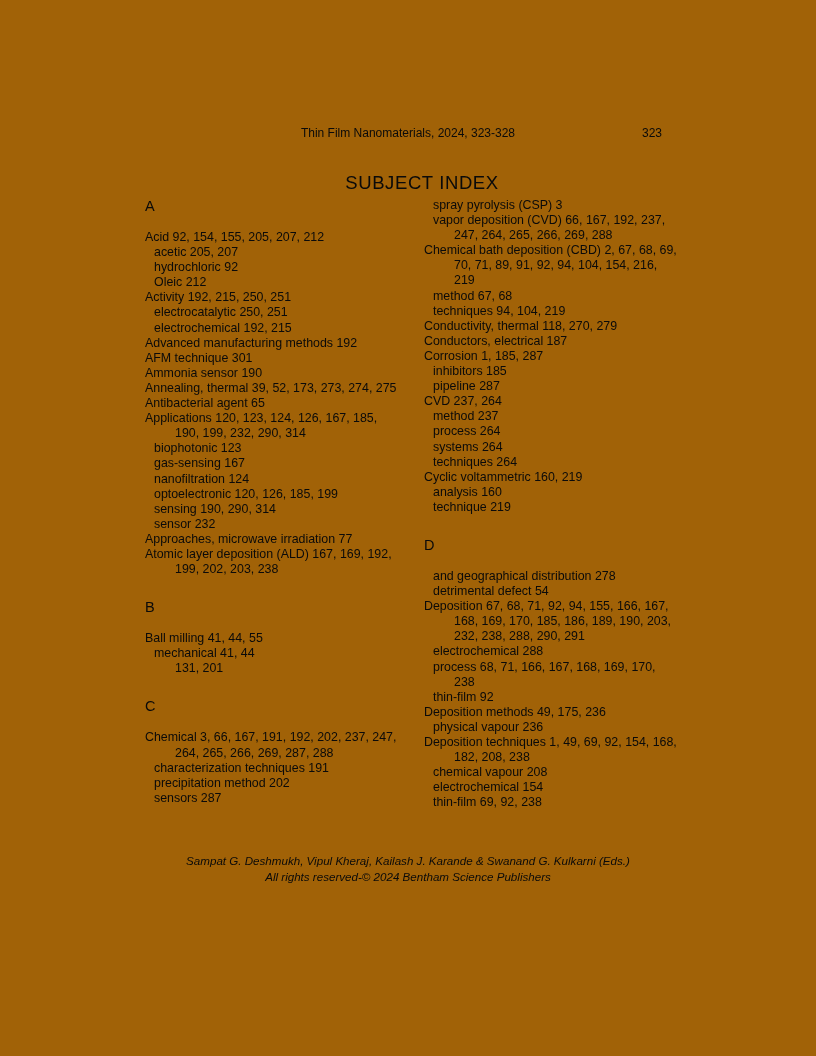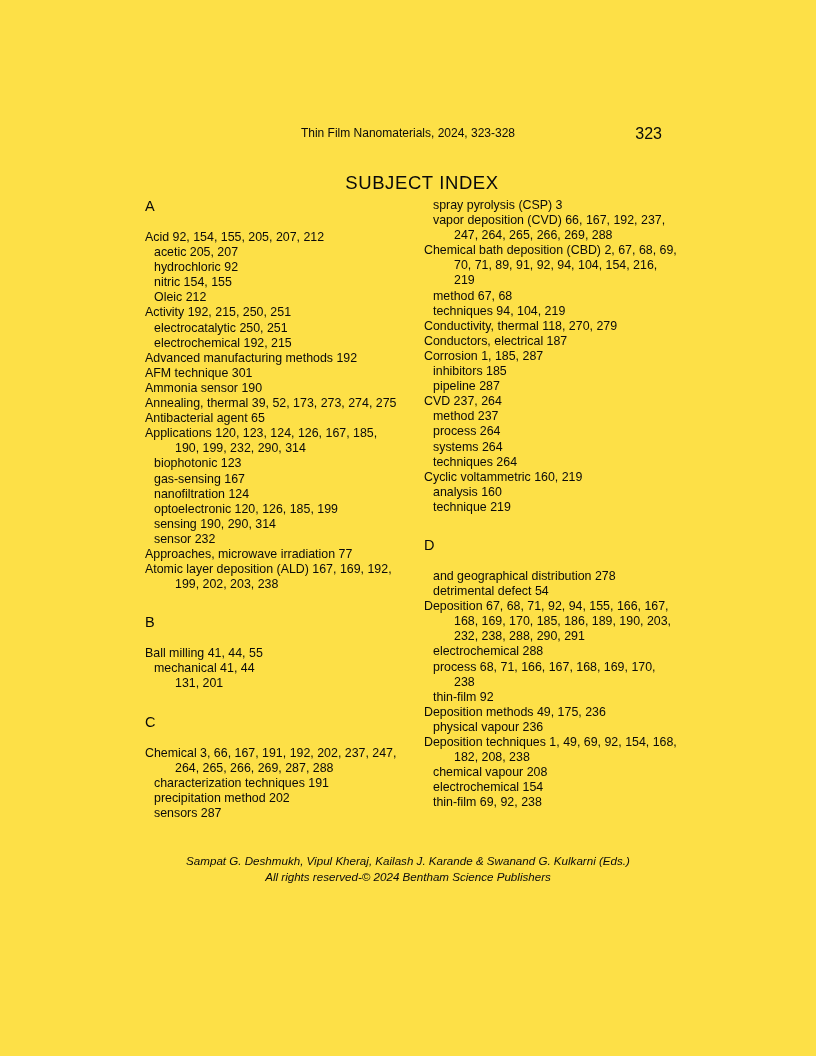--- a/index.html
+++ b/index.html
@@ -5,21 +5,21 @@
   html, body {
     margin: 0;
     padding: 0;
     background: #e8e8e8;
   }
   .page {
     position: relative;
     width: 816px;
     height: 1056px;
     margin: 0 auto;
-    background: #fde047;
+    background: #a16207;
     font-family: "Liberation Sans", sans-serif;
     color: #0a0a0a;
     overflow: hidden;
   }
   .pagehead {
     position: absolute;
     top: 126px;
     left: 0;
     width: 100%;
     height: 16px;
@@ -27,21 +27,21 @@
   .citation {
     width: 100%;
     text-align: center;
     font-size: 12px;
     line-height: 15px;
   }
   .pagenum {
     position: absolute;
     top: 0;
     right: 154px;
-    font-size: 16px;
+    font-size: 12px;
     line-height: 15px;
   }
   .title {
     position: absolute;
     top: 158px;
     left: 0;
     width: 100%;
     margin: 14px;
     text-align: center;
     font-size: 18.5px;
@@ -89,21 +89,20 @@
     <div class="pagenum">323</div>
   </div>
 
   <h1 class="title">SUBJECT INDEX</h1>
 
   <div class="col col-left" id="col-left">
       <div class="sec-heading">A</div>
       <div class="entry lvl0">Acid 92, 154, 155, 205, 207, 212</div>
       <div class="entry lvl1">acetic 205, 207</div>
       <div class="entry lvl1">hydrochloric 92</div>
-      <div class="entry lvl1">nitric 154, 155</div>
       <div class="entry lvl1">Oleic 212</div>
       <div class="entry lvl0">Activity 192, 215, 250, 251</div>
       <div class="entry lvl1">electrocatalytic 250, 251</div>
       <div class="entry lvl1">electrochemical 192, 215</div>
       <div class="entry lvl0">Advanced manufacturing methods 192</div>
       <div class="entry lvl0">AFM technique 301</div>
       <div class="entry lvl0">Ammonia sensor 190</div>
       <div class="entry lvl0">Annealing, thermal 39, 52, 173, 273, 274, 275</div>
       <div class="entry lvl0">Antibacterial agent 65</div>
       <div class="entry lvl0">Applications 120, 123, 124, 126, 167, 185,</div>

